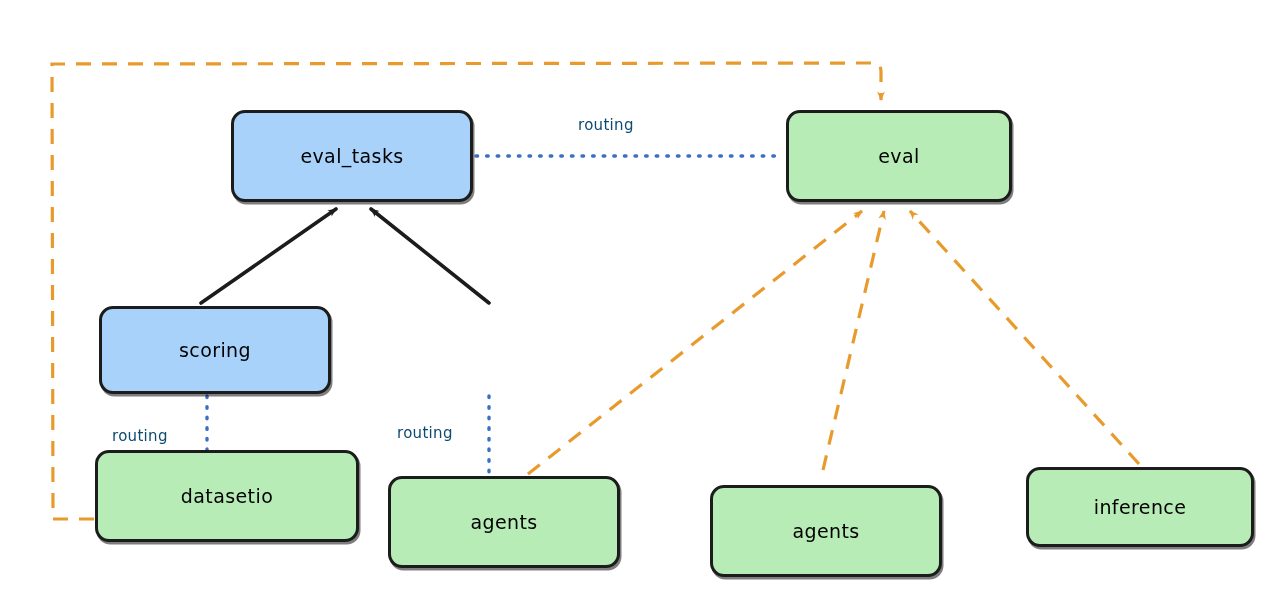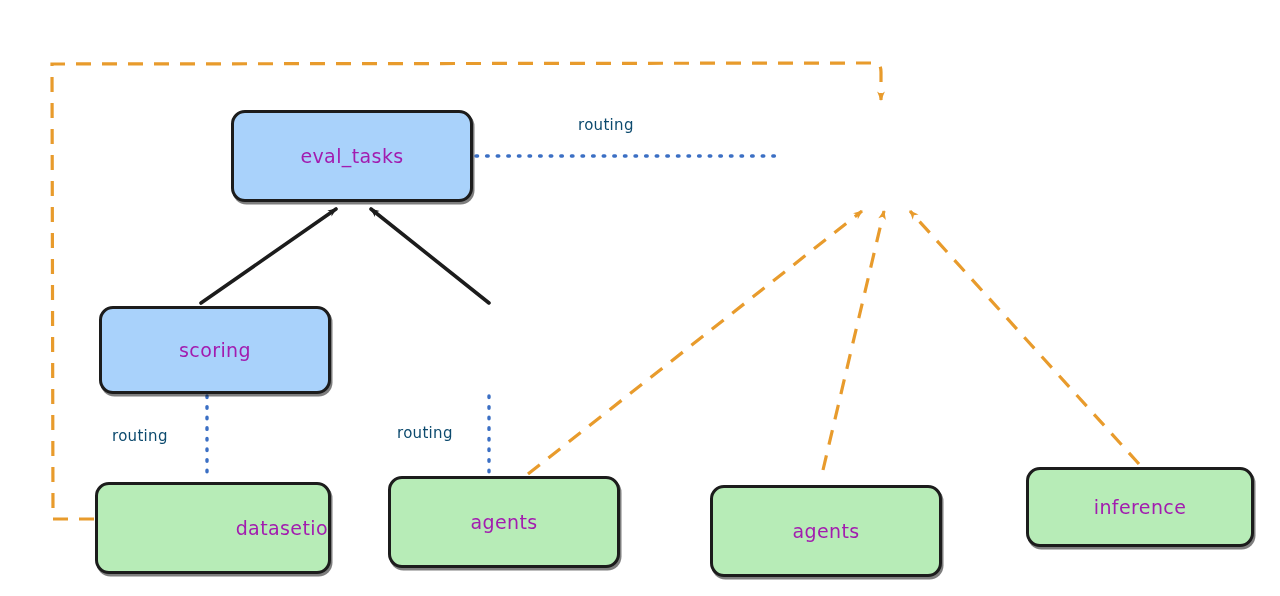--- a/index.html
+++ b/index.html
@@ -31,21 +31,21 @@
     border-radius: 14px;
     display: flex;
     align-items: center;
     justify-content: center;
     z-index: 5;
     box-shadow: 1.5px 2.5px 0 rgba(20,20,20,0.55);
   }
   .node .node-label {
     font-family: "DejaVu Sans", sans-serif;
     font-size: 19px;
-    color: #a21caf;
+    color: #000000;
     letter-spacing: 0.4px;
     white-space: nowrap;
   }
   .node.blue { background: #a9d2fb; }
   .node.green { background: #b7ecb7; }
 
   .edge-label {
     position: absolute;
     font-family: "DejaVu Sans", sans-serif;
     font-size: 15px;
@@ -86,27 +86,30 @@
 
     <path d="M 823,470 L 884,211" fill="none" stroke="#e89b2c" stroke-width="3.2" stroke-dasharray="15,11" marker-end="url(#arrow-orange)"></path>
 
     <path d="M 1139,464 L 910,211" fill="none" stroke="#e89b2c" stroke-width="3.2" stroke-dasharray="15,11" marker-end="url(#arrow-orange)"></path>
   </svg>
 
   <div class="node blue" style="left:231px; top:110px; width:242px; height:92px;">
     <span class="node-label">eval_tasks</span>
   </div>
 
+  <div class="node green" style="left:786px; top:110px; width:226px; height:92px;">
+    <span class="node-label">eval</span>
+  </div>
 
   <div class="node blue" style="left:99px; top:306px; width:232px; height:88px;">
     <span class="node-label">scoring</span>
   </div>
 
 
-  <div class="node green" style="left:95px; top:482px; width:236px; height:92px;justify-content:flex-end;">
+  <div class="node green" style="left:95px; top:450px; width:264px; height:92px;">
     <span class="node-label">datasetio</span>
   </div>
 
   <div class="node green" style="left:388px; top:476px; width:232px; height:92px;">
     <span class="node-label">agents</span>
   </div>
 
   <div class="node green" style="left:710px; top:473px; width:232px; height:92px;margin-top:12px;">
     <span class="node-label">agents</span>
   </div>

